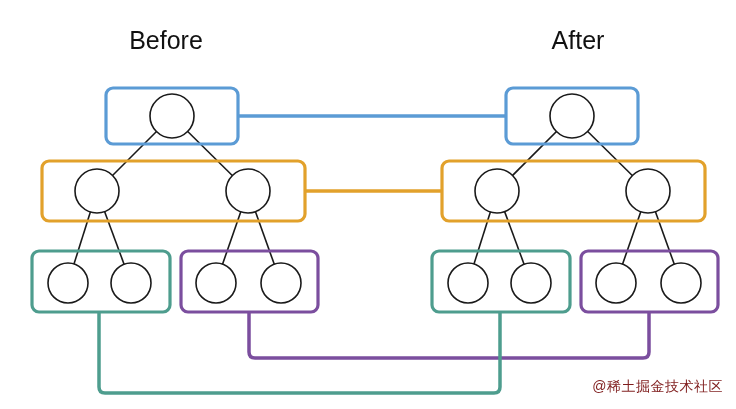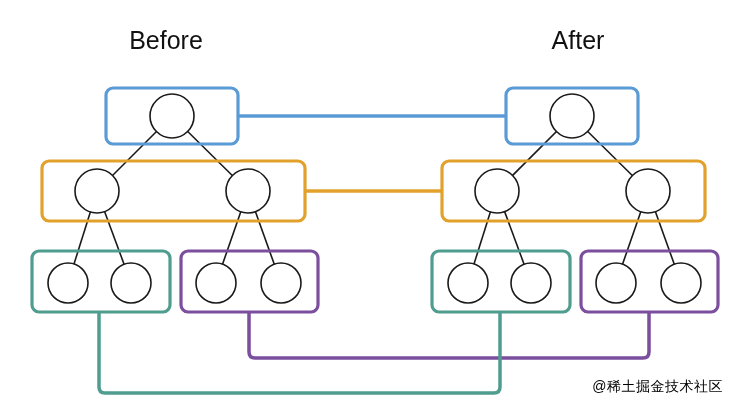--- a/index.html
+++ b/index.html
@@ -23,21 +23,21 @@
     text.title {
       font-size: 25px;
       font-family: "Liberation Sans", sans-serif;
     }
     .watermark {
       position: absolute;
       right: 13px;
       bottom: 13px;
       font-size: 14px;
       letter-spacing: 0.5px;
-      color: #000000;
+      color: #7f1d1d;
       font-family: "Liberation Sans", sans-serif;
     }
   </style>
 </head>
 <body>
 
 <div class="stage">
   <svg width="736" height="409" viewBox="0 0 736 409">
 
     <text class="title" x="166" y="49" text-anchor="middle" fill="#111111">Before</text>

